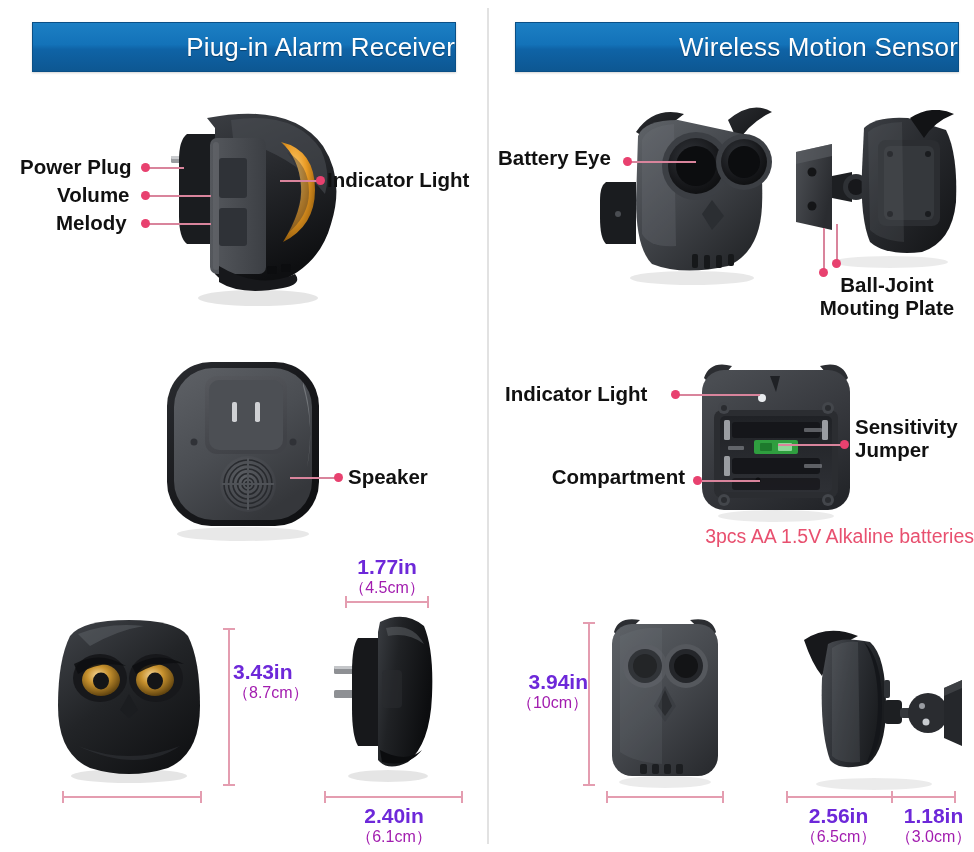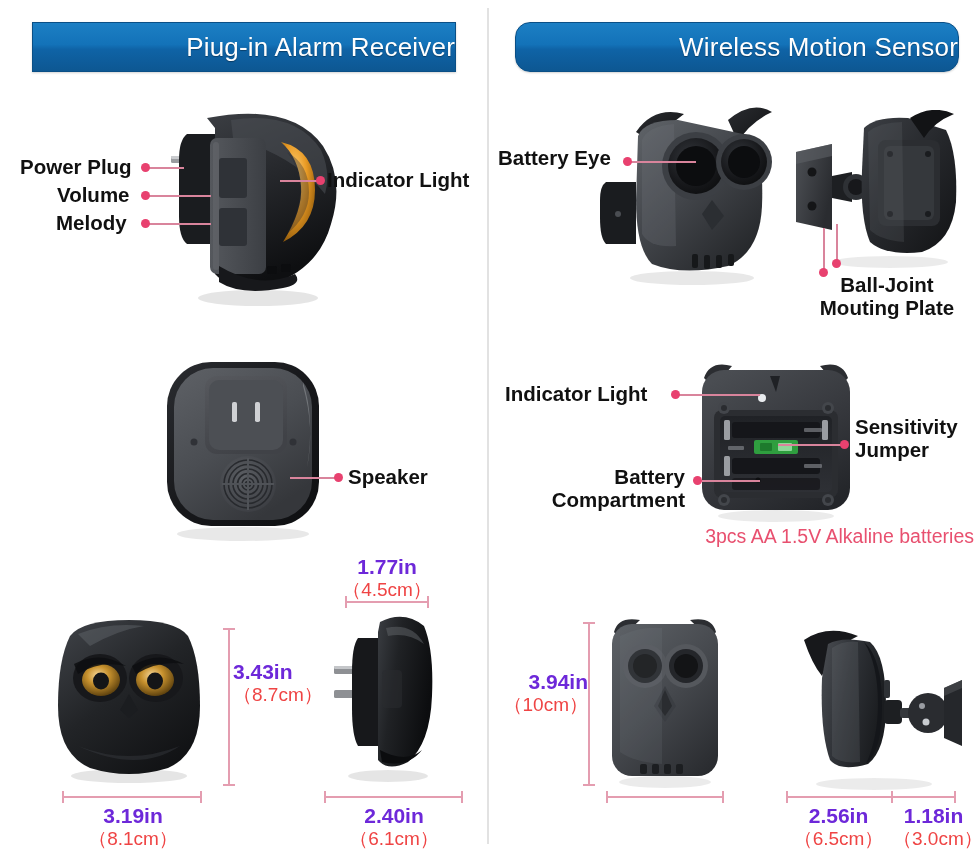--- a/index.html
+++ b/index.html
@@ -79,21 +79,21 @@
     white-space: nowrap;
   }
 
   
   .dim { position: absolute; text-align: center; }
   .dim .in {
     font-size: 21px; font-weight: bold; color: #6d28d9;
     display: block; line-height: 1.12;
   }
   .dim .cm {
-    font-size: 19px; color: #ef4444;
+    font-size: 16px; color: #a21caf;
     display: block; line-height: 1.18;
   }
 
   
   .rule-h {
     position: absolute; height: 2px; background: #e49db0;
   }
   .rule-h::before, .rule-h::after {
     content: ""; position: absolute; top: -5px;
     width: 2px; height: 12px; background: #e49db0;
@@ -326,32 +326,28 @@
     <span class="cm">（4.5cm）</span>
   </div>
 
   <div class="rule-v" style="left:228px; top:628px; height:158px;"></div>
   <div class="dim" style="left:233px; top:660px; width:110px; text-align:left;">
     <span class="in">3.43in</span>
     <span class="cm">（8.7cm）</span>
   </div>
 
   <div class="rule-h" style="left:62px; top:796px; width:140px;"></div>
-  <div class="dim" style="left:78px; top:804px; width:110px;">
-    <span class="in">3.19in</span>
-    <span class="cm">（8.1cm）</span>
-  </div>
 
   <div class="rule-h" style="left:324px; top:796px; width:139px;"></div>
   <div class="dim" style="left:339px; top:804px; width:110px;">
     <span class="in">2.40in</span>
     <span class="cm">（6.1cm）</span>
   </div>
 
-  <div class="panel-header" style="left:515px; top:22px; width:444px;border-radius:15px;">
+  <div class="panel-header" style="left:515px; top:22px; width:444px;">
     <span>Wireless Motion Sensor</span>
   </div>
 
   <div class="art" style="left:592px; top:96px;">
     <svg width="200" height="190" viewBox="0 0 200 190">
       <defs>
         <linearGradient id="gSens" x1=".1" y1="0" x2=".9" y2="1">
           <stop offset="0" stop-color="#5d6166"></stop>
           <stop offset=".45" stop-color="#42454a"></stop>
           <stop offset="1" stop-color="#212326"></stop>
@@ -508,21 +504,20 @@
   <div class="dot" style="left:671px; top:390px;"></div>
 
   <div class="callout two-line" style="left:855px; top:416px; width:120px;">
     <div>Sensitivity</div>
     <div>Jumper</div>
   </div>
   <div class="leader" style="left:778px; top:444px; width:68px;"></div>
   <div class="dot" style="left:840px; top:440px;"></div>
 
   <div class="callout two-line right" style="left:520px; top:466px; width:165px;">
-    <div>Battery</div>
     <div>Compartment</div>
   </div>
   <div class="leader" style="left:700px; top:480px; width:60px;"></div>
   <div class="dot" style="left:693px; top:476px;"></div>
 
   <div class="note-red" style="left:490px; top:524px;">
     <div>3pcs AA 1.5V Alkaline batteries</div>
   </div>
 
   <div class="art" style="left:600px; top:614px;">

